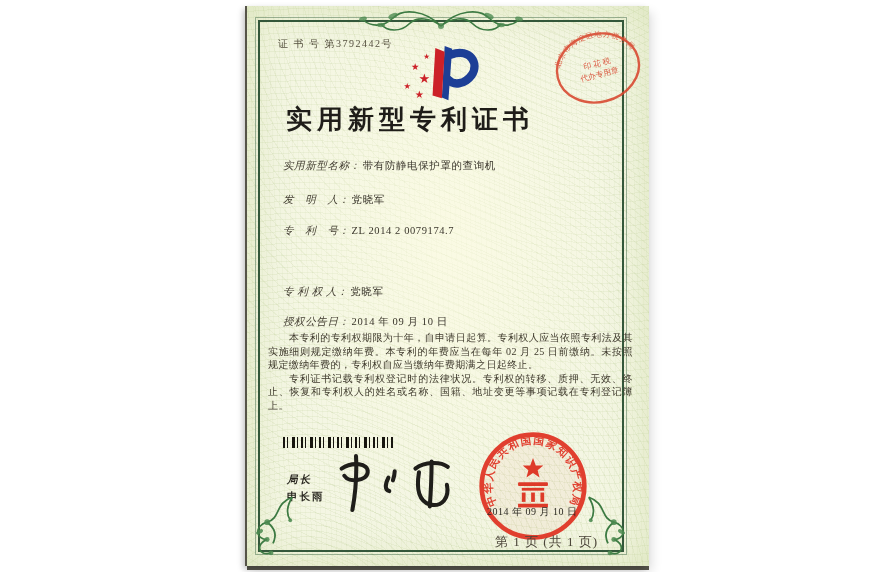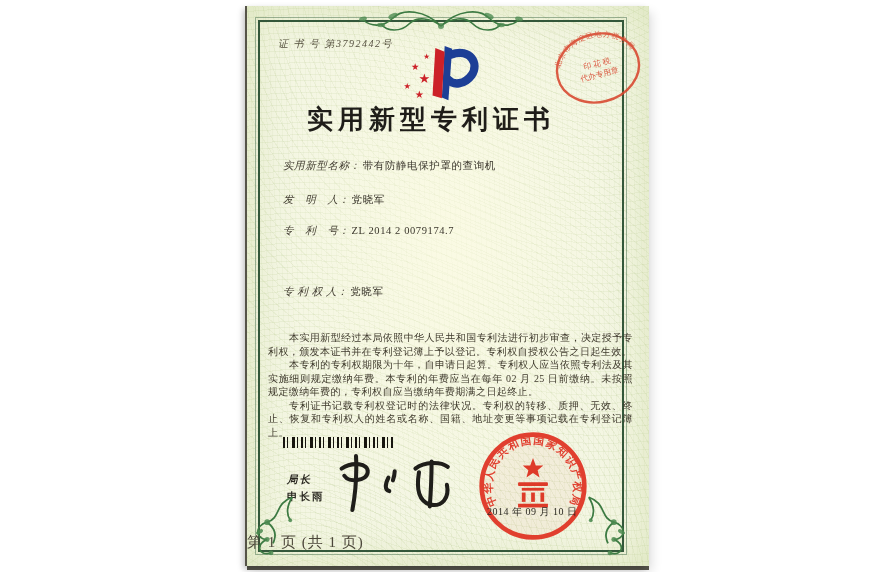--- a/index.html
+++ b/index.html
@@ -23,28 +23,28 @@
   }
 
   .frame {
     position:absolute; left:11px; top:14px; width:366px; height:532px;
     border:2.5px solid #33573a;
     outline:1px solid rgba(70,110,75,.5); outline-offset:2px;
   }
 
   .cert-no {
     position:absolute; left:31px; top:31px;
-    font-size:10px; letter-spacing:1.5px; color:#55503f;font-style:italic;
+    font-size:10px; letter-spacing:1.5px; color:#55503f;
   }
 
   .logo { position:absolute; left:151px; top:36px; width:84px; height:66px; }
   .agency-seal { position:absolute; left:305px; top:18px; width:92px; height:88px; transform:rotate(-14deg); opacity:.88; }
 
   .title {
-    position:absolute; left:24px; top:96px; width:320px; text-align:center;
+    position:absolute; left:3px; top:96px; width:320px; text-align:center;
     font-size:26px; font-weight:700; letter-spacing:5px; color:#1f1d19;
   }
 
   .field { position:absolute; left:36px; font-size:10.5px; color:#3a362c; letter-spacing:.6px; white-space:nowrap; }
   .f0{top:153px} .f1{top:187px} .f2{top:218px} .f3{top:249px} .f4{top:279px} .f5{top:309px}
   .field .flabel { color:#443f33;font-style:italic; }
   .field .fvalue { margin-left:2px; }
 
   .body-text {
     position:absolute; left:21px; top:325px; width:365px;
@@ -71,22 +71,22 @@
 
   .signature { position:absolute; left:82px; top:442px; width:135px; height:70px; }
 
   .office-seal { position:absolute; left:230px; top:424px; width:112px; height:112px; opacity:.93; }
   .seal-date {
     position:absolute; left:240px; top:499px; z-index:3;
     font-size:10px; letter-spacing:.5px; color:#2e2c25;
   }
 
   .page-footer {
-    position:absolute; left:0; top:527px; width:340px; text-align:left;
-    font-size:15px; color:#4c463a; letter-spacing:1px;
+    position:absolute; left:11px; top:527px; width:340px; text-align:right;
+    font-size:13px; color:#4c463a; letter-spacing:1px;
   }
 
   .garland { position:absolute; left:104px; top:0px; width:180px; height:34px; z-index:2; }
   .corner { position:absolute; width:48px; height:70px; z-index:2; }
   .corner-bl { left:1px;  top:486px; }
   .corner-br { left:338px; top:486px; transform:scaleX(-1); }
 </style>
 </head>
 <body>
 
@@ -175,23 +175,25 @@
   </div>
   <div class="field f1">
     <span class="flabel">发　明　人：</span><span class="fvalue">党晓军</span>
   </div>
   <div class="field f2">
     <span class="flabel">专　利　号：</span><span class="fvalue">ZL 2014 2 0079174.7</span>
   </div>
   <div class="field f4">
     <span class="flabel">专 利 权 人：</span><span class="fvalue">党晓军</span>
   </div>
+  <div class="field f5">
+    <span class="flabel">授权公告日：</span><span class="fvalue">2014 年 09 月 10 日</span>
+  </div>
 
   <div class="body-text">
-    <p>本实用新型经过本局依照中华人民共和国专利法进行初步审查，决定授予专利权，颁发本证书并在专利登记簿上予以登记。专利权自授权公告之日起生效。</p>
     <p>本专利的专利权期限为十年，自申请日起算。专利权人应当依照专利法及其实施细则规定缴纳年费。本专利的年费应当在每年 02 月 25 日前缴纳。未按照规定缴纳年费的，专利权自应当缴纳年费期满之日起终止。</p>
     <p>专利证书记载专利权登记时的法律状况。专利权的转移、质押、无效、终止、恢复和专利权人的姓名或名称、国籍、地址变更等事项记载在专利登记簿上。</p>
   </div>
 
   <div class="barcode"></div>
 
   <div class="director-title">局长</div>
   <div class="director-name">申长雨</div>
 
   <svg class="signature" viewBox="0 0 150 72">

